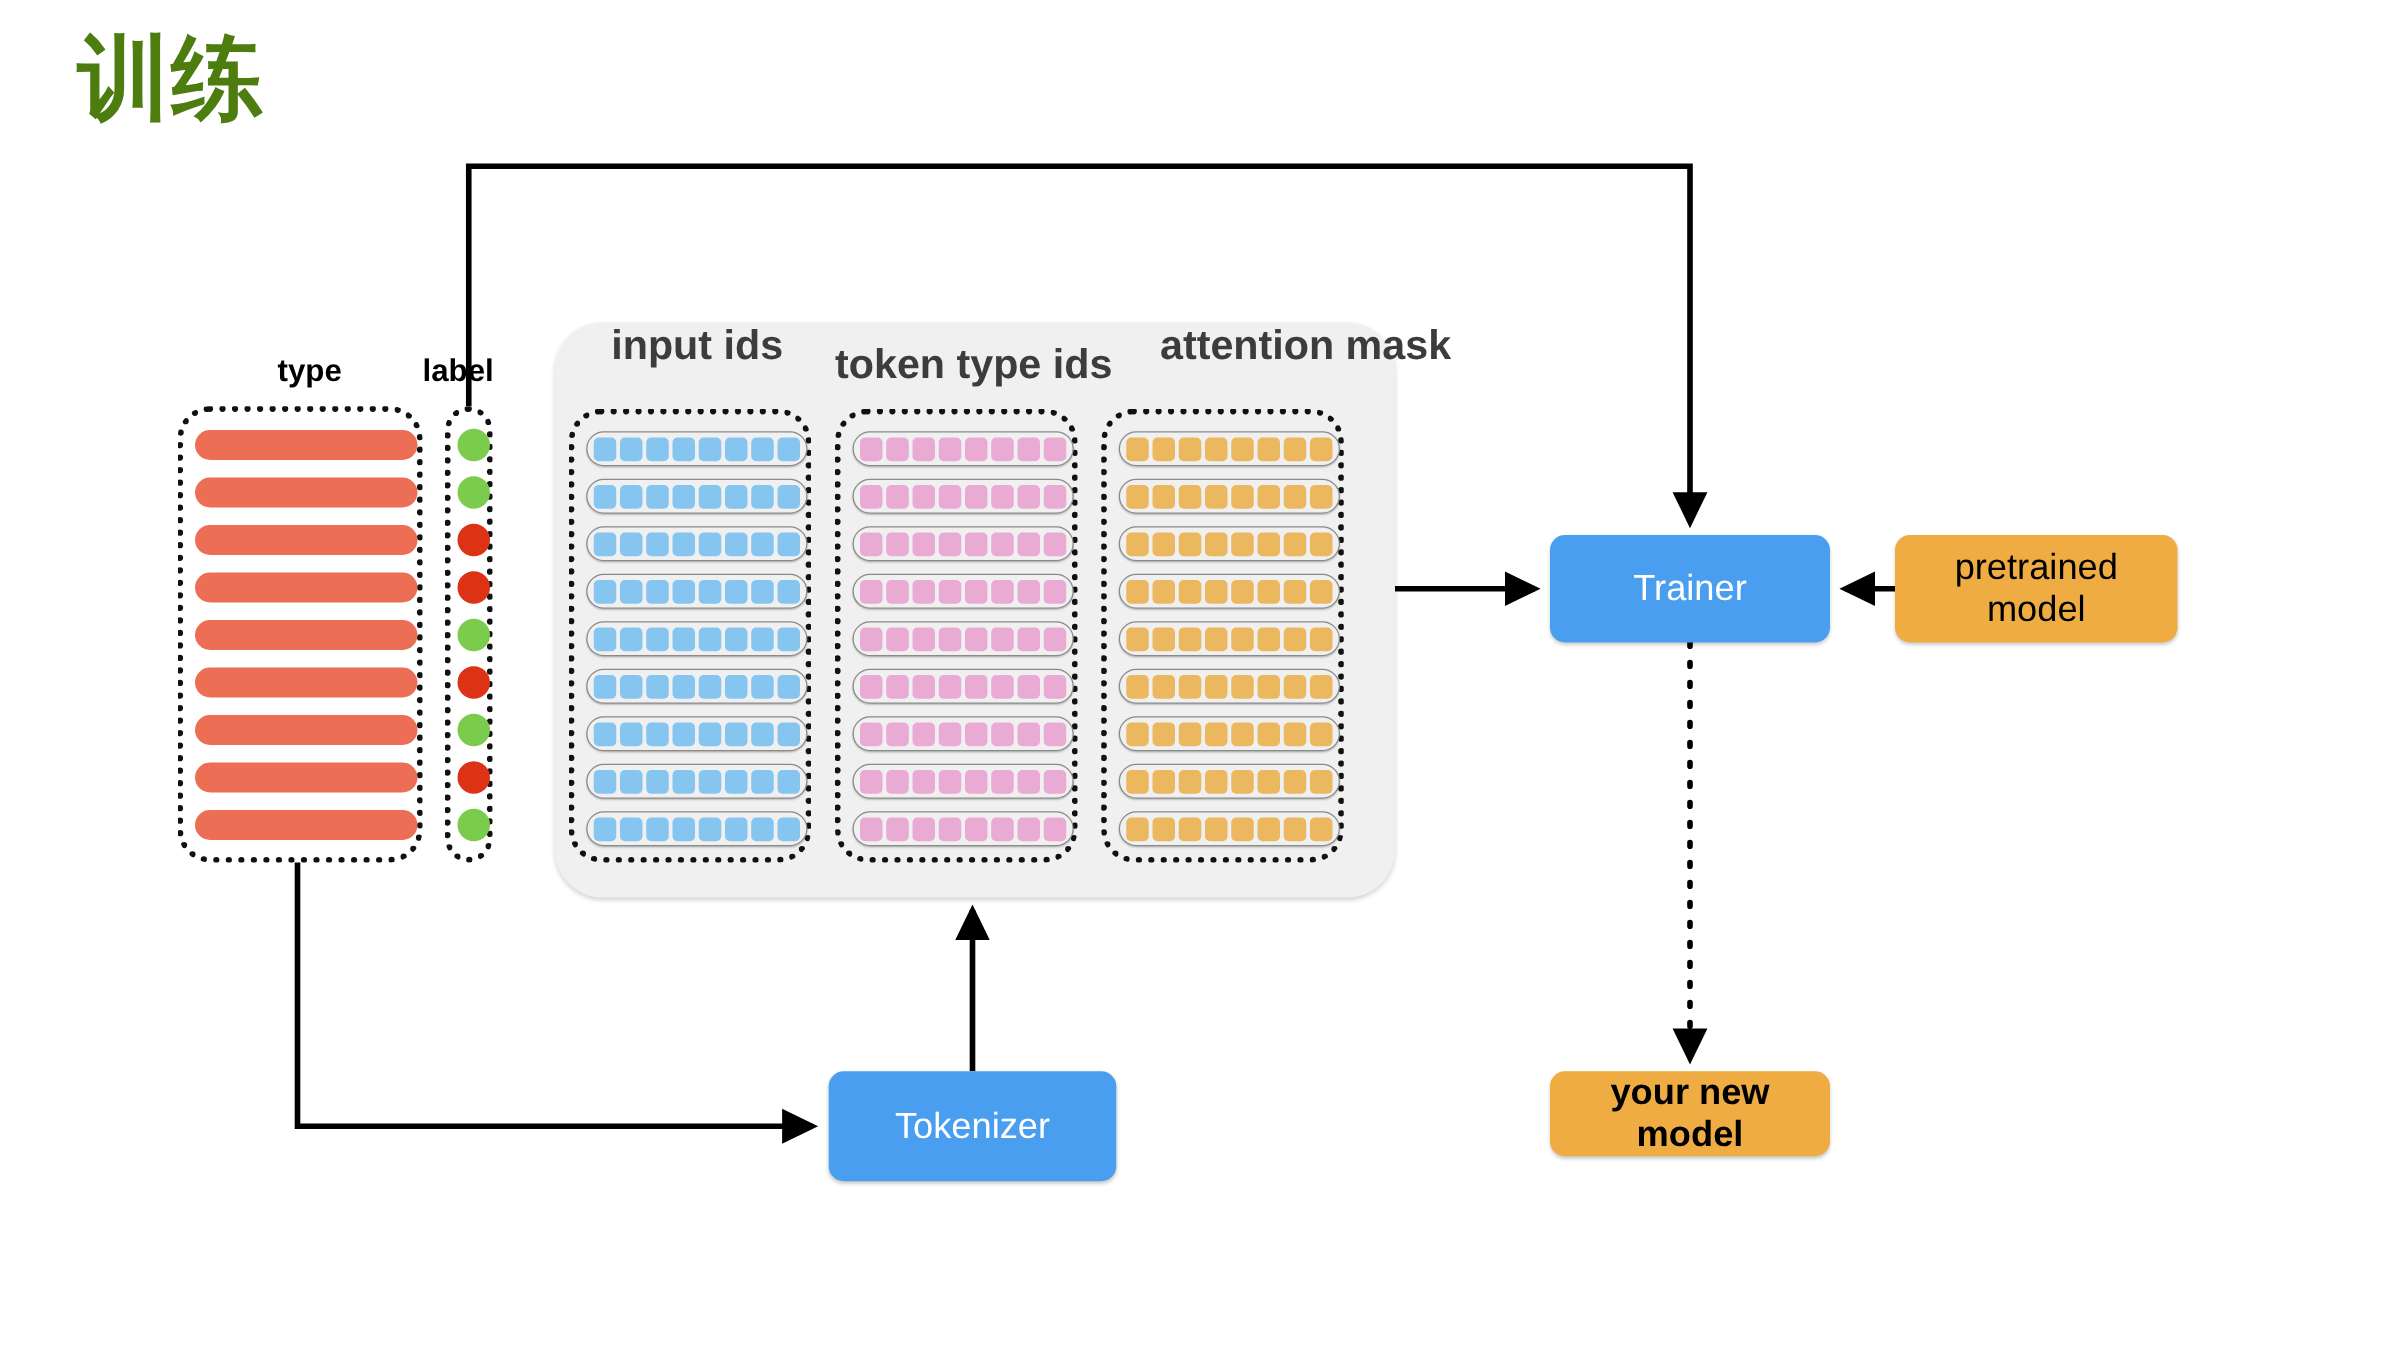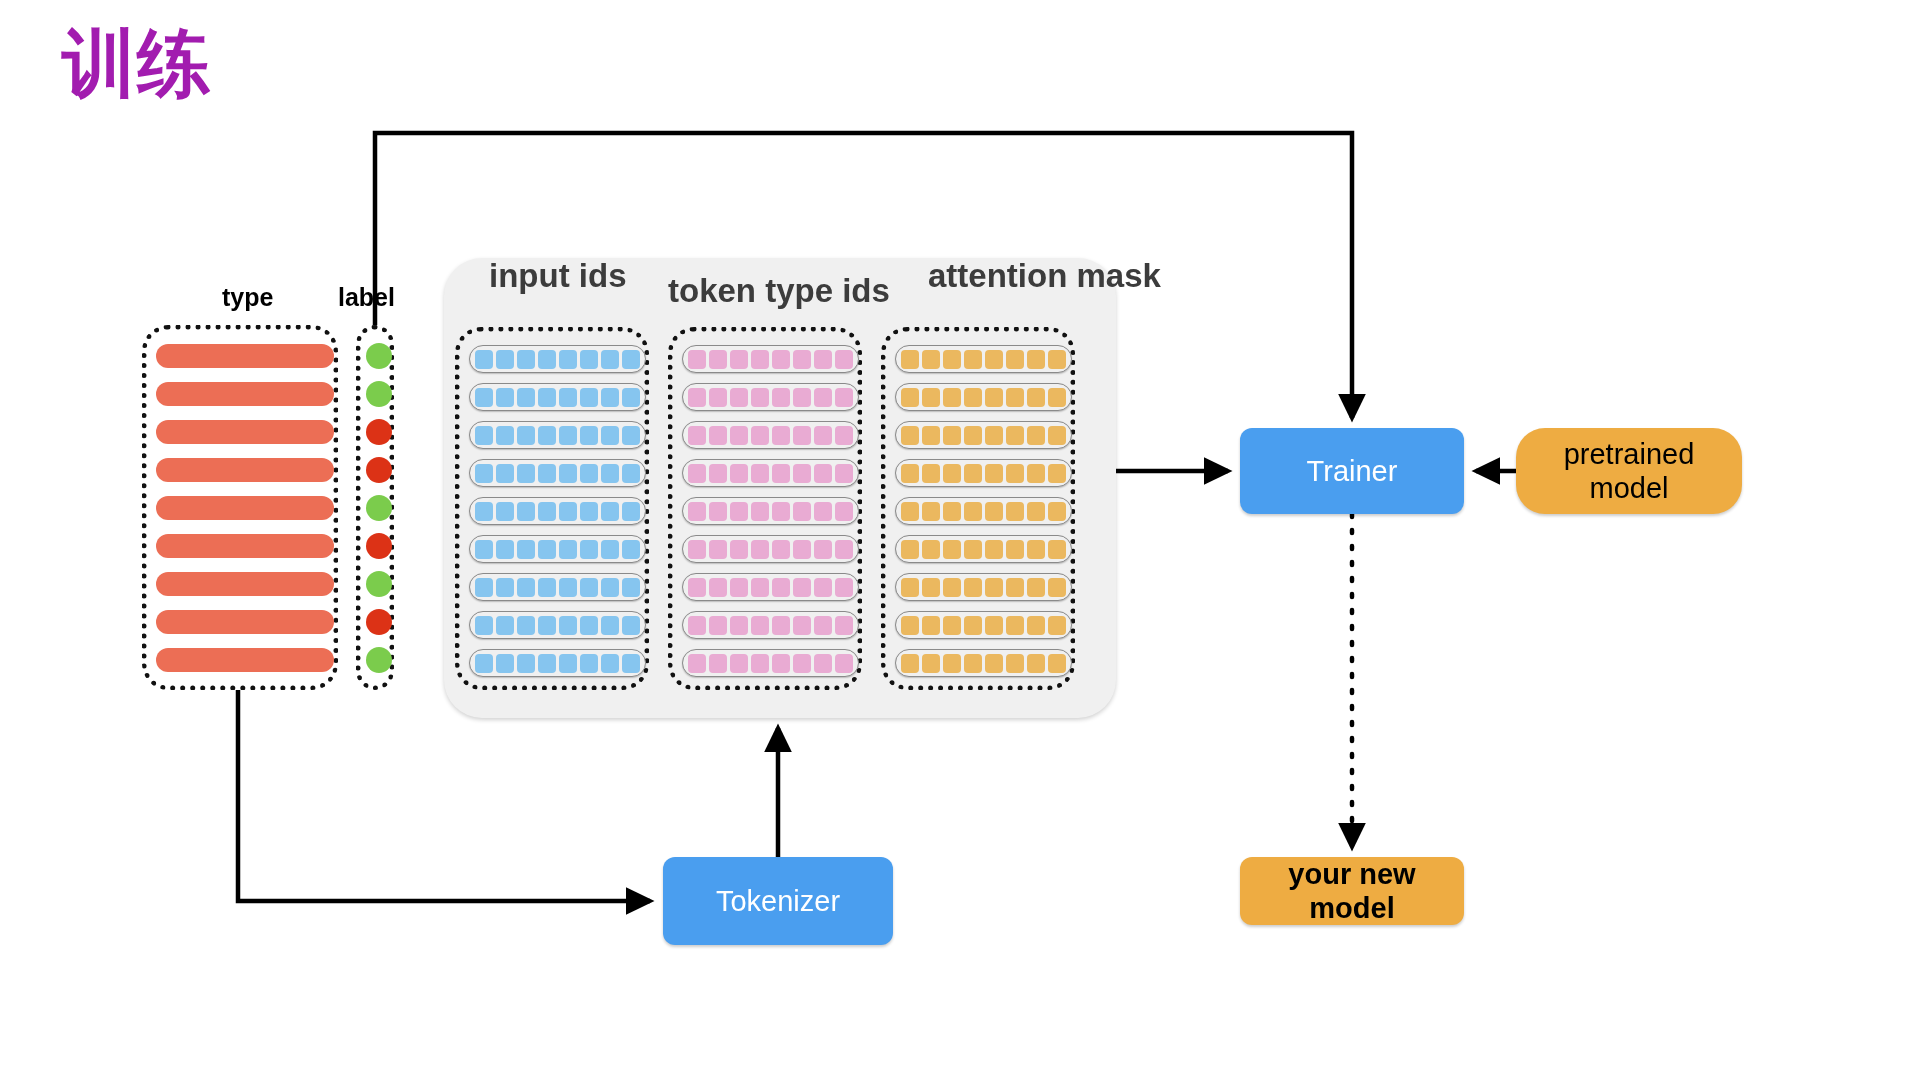--- a/index.html
+++ b/index.html
@@ -22,21 +22,21 @@
     height: 1080px;
   }
 
   
   #title {
     position: absolute;
     left: 62px;
     top: 26px;
     font-size: 74px;
     font-weight: bold;
-    color: #a21caf;
+    color: #4d7c0f;
     letter-spacing: 1px;
     line-height: 1;
     font-family: "DejaVu Sans", sans-serif;
   }
 
   
   .col-caption {
     position: absolute;
     font-size: 25px;
     font-weight: bold;
@@ -165,21 +165,21 @@
   #box-tokenizer {
     left: 663px; top: 857px;
     width: 230px; height: 88px;
   }
   #box-trainer {
     left: 1240px; top: 428px;
     width: 224px; height: 86px;
   }
   #box-pretrained {
     left: 1516px; top: 428px;
-    width: 226px; height: 86px; border-radius: 29px;
+    width: 226px; height: 86px;
   }
   #box-new-model {
     left: 1240px; top: 857px;
     width: 224px; height: 68px;
     font-weight: bold;
   }
 
   
   #wires {
     position: absolute;

